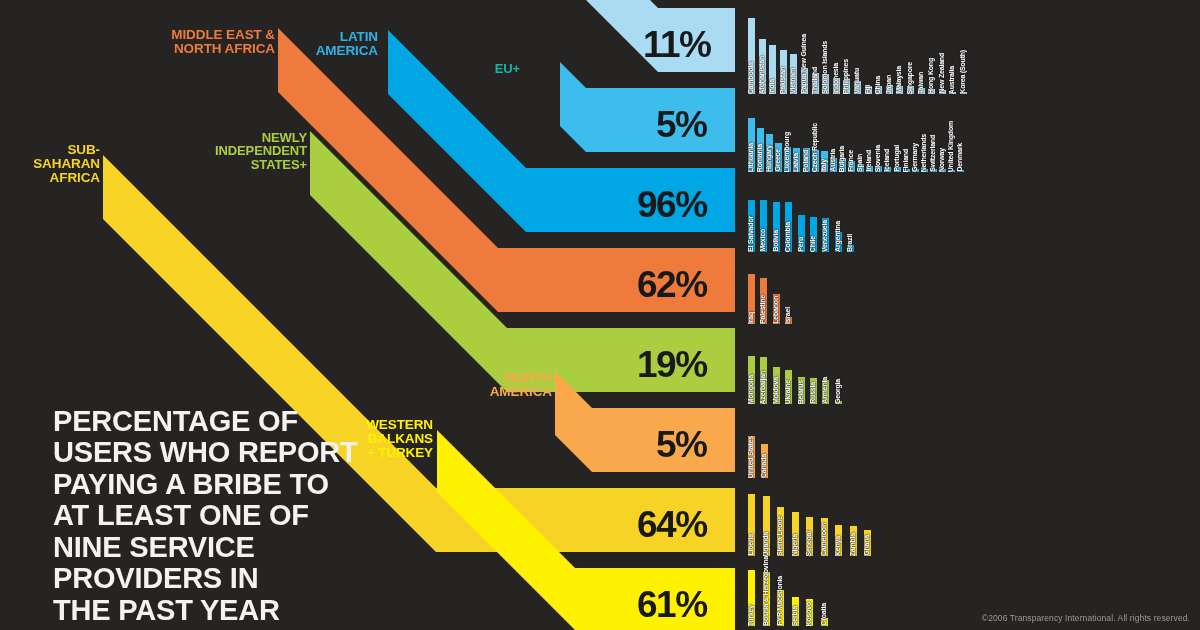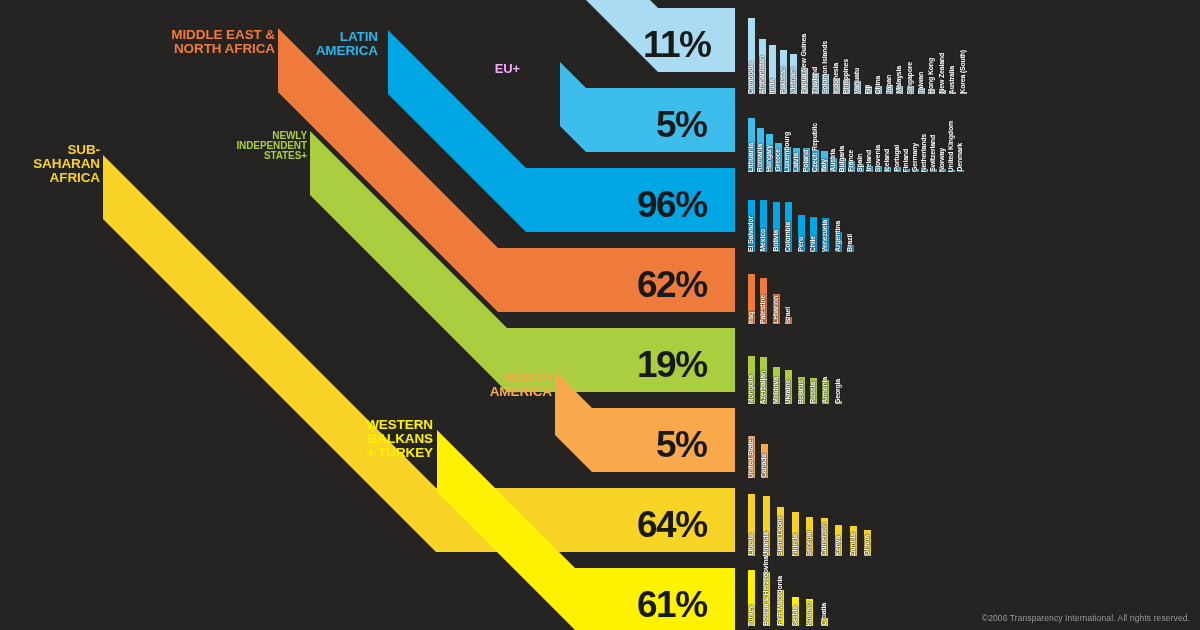--- a/index.html
+++ b/index.html
@@ -87,29 +87,29 @@
         <path d="M 278 28 L 498 248 L 735 248 L 735 312 L 498 312 L 278 92 Z" fill="#ee7b3b"></path>
         <path d="M 310 131 L 507 328 L 735 328 L 735 392 L 507 392 L 310 195 Z" fill="#aace3f"></path>
         <path d="M 555 371 L 592 408 L 735 408 L 735 472 L 592 472 L 555 435 Z" fill="#f9a94c"></path>
         <path d="M 103 155 L 436 488 L 735 488 L 735 552 L 436 552 L 103 219 Z" fill="#f7d325"></path>
         <path d="M 437 430 L 575 568 L 735 568 L 735 630 L 575 630 L 437 492 Z" fill="#fff200"></path>
       </svg>
   </div>
 
   <div id="overlays">
       <div class="pct" style="left: 643px; top: 26px;">11%</div>
-      <div class="region-label" style="left: 430px; top: 62px; width: 90px; font-size: 13px; color: #f0abfc;">EU+</div>
+      <div class="region-label" style="left: 430px; top: 62px; width: 90px; font-size: 13px; color: #14b8a6;">EU+</div>
       <div class="pct" style="left: 656px; top: 106px;">5%</div>
       <div class="region-label" style="left: 258px; top: 30px; width: 120px; font-size: 13.5px; color: rgb(42, 180, 234);">LATIN
 AMERICA</div>
       <div class="pct" style="left: 637px; top: 186px;">96%</div>
       <div class="region-label" style="left: 150px; top: 28px; width: 125px; font-size: 13.5px; color: rgb(238, 123, 59);">MIDDLE EAST &amp;
 NORTH AFRICA</div>
       <div class="pct" style="left: 637px; top: 266px;">62%</div>
-      <div class="region-label" style="left: 182px; top: 131px; width: 125px; font-size: 10px; color: rgb(170, 206, 63);">NEWLY
+      <div class="region-label" style="left: 182px; top: 131px; width: 125px; font-size: 13px; color: rgb(170, 206, 63);">NEWLY
 INDEPENDENT
 STATES+</div>
       <div class="pct" style="left: 637px; top: 346px;">19%</div>
       <div class="region-label" style="left: 480px; top: 371px; width: 72px; font-size: 13.5px; color: rgb(249, 169, 76);">NORTH
 AMERICA</div>
       <div class="pct" style="left: 656px; top: 426px;">5%</div>
       <div class="region-label" style="left: 20px; top: 143px; width: 80px; font-size: 13.5px; color: rgb(247, 211, 37);">SUB-
 SAHARAN
 AFRICA</div>
       <div class="pct" style="left: 637px; top: 506px;">64%</div>
@@ -460,16 +460,23 @@
           <div class="cbar" style="width: 7px; height: 27.1515px; background: rgb(255, 242, 0);"></div>
           <span class="clabel">Kosovo</span>
         </div>
         <div class="cbar-wrap" style="width: 14.5px; height: 100%;">
           <div class="cbar" style="width: 7px; height: 8.48485px; background: rgb(255, 242, 0);"></div>
           <span class="clabel">Croatia</span>
         </div>
       </div>
     </div>
 
+  <div id="headline">PERCENTAGE OF
+USERS WHO REPORT
+PAYING A BRIBE TO
+AT LEAST ONE OF
+NINE SERVICE
+PROVIDERS IN
+THE PAST YEAR</div>
 
   <div id="copyright">©2006 Transparency International. All rights reserved.</div>
 
 </div>
 
 </body></html>

